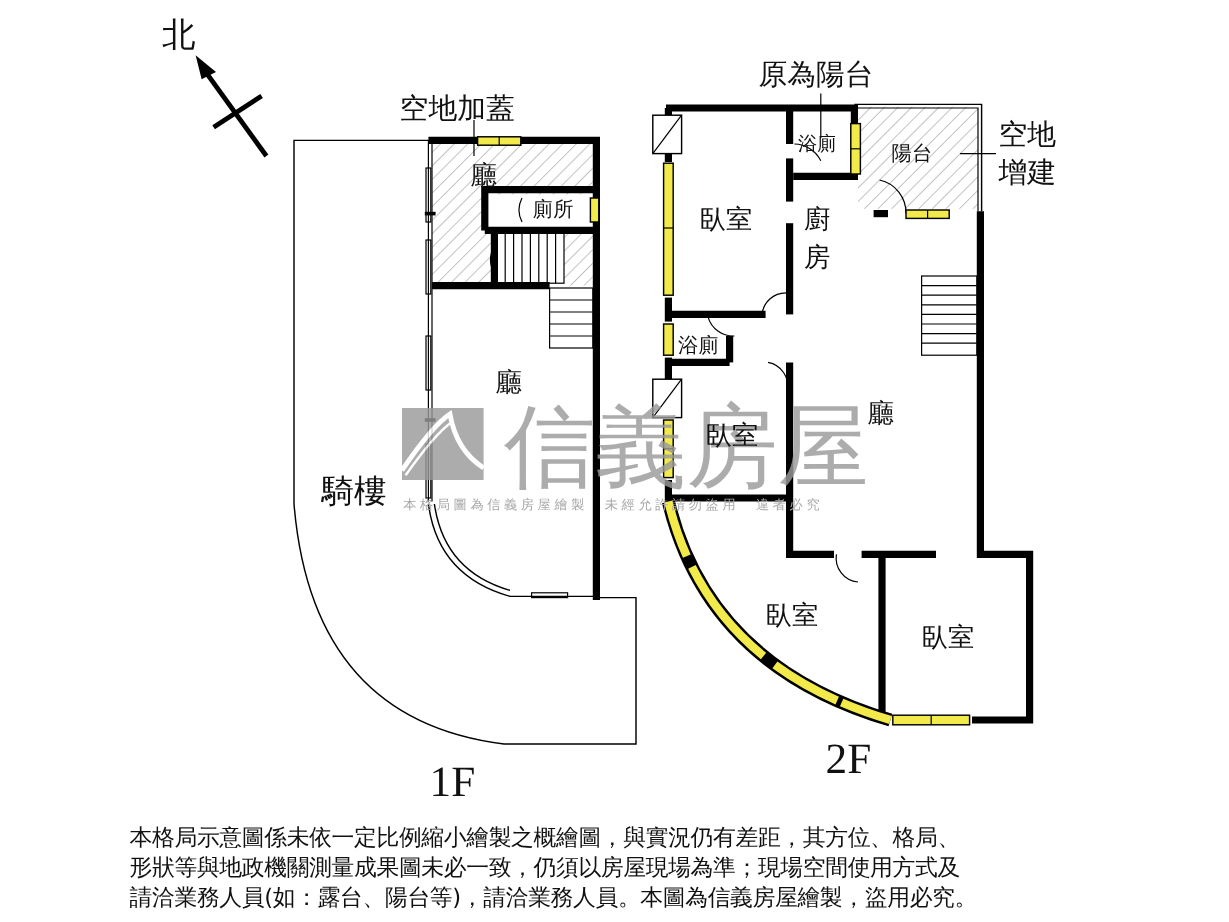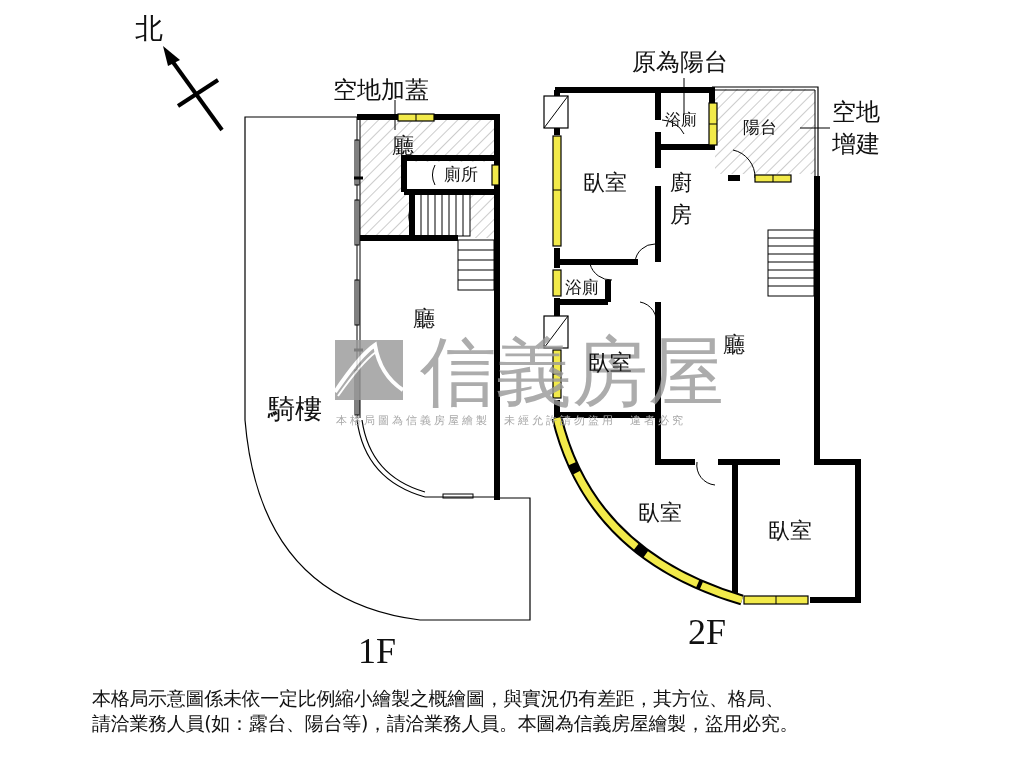--- a/index.html
+++ b/index.html
@@ -1,20 +1,20 @@
 <!DOCTYPE html>
 <html><head>
 <meta charset="utf-8">
 <style>
   html,body{margin:0;padding:0;background:#fff;}
   body{width:1024px;height:768px;position:relative;overflow:hidden;font-family:"DejaVu Sans","Liberation Sans",sans-serif;}
   #plan{position:absolute;left:0;top:0;width:1024px;height:768px;}
   .lbl{font-family:"DejaVu Sans","Liberation Sans",sans-serif;fill:#111;}
   .serif{font-family:"Liberation Serif","DejaVu Serif",serif;fill:#111;}
-  .disclaimer{position:absolute;left:92px;top:686px;width:860px;font-size:19px;line-height:25px;color:#111;font-family:"DejaVu Sans","Liberation Sans",sans-serif;letter-spacing:-0.3px;}
+  .disclaimer{position:absolute;left:108px;top:686px;width:860px;font-size:19px;line-height:25px;color:#111;font-family:"DejaVu Sans","Liberation Sans",sans-serif;letter-spacing:-0.3px;}
   .disclaimer div{white-space:nowrap;}
   .wm-big{font-size:76px;fill:#9a9a9a;opacity:0.82;font-family:"DejaVu Sans","Liberation Sans",sans-serif;}
   .wm-small{font-size:11px;fill:#a8a8a8;letter-spacing:3px;font-family:"DejaVu Sans","Liberation Sans",sans-serif;}
 </style>
 </head>
 <body>
 
 <svg id="plan" viewBox="0 0 1024 768" xmlns="http://www.w3.org/2000/svg">
   <defs>
     <pattern id="hatch" patternUnits="userSpaceOnUse" width="8" height="8" patternTransform="rotate(45)">
@@ -203,14 +203,15 @@
     <text class="wm-small" x="336" y="424">本格局圖為信義房屋繪製　未經允許請勿盜用　違者必究</text>
   </g>
 </svg>
 
 <svg style="position:absolute;left:0;top:0;width:1024px;height:768px;pointer-events:none" viewBox="0 0 1024 768">
   <text class="lbl" x="588" y="370" font-size="22">臥室</text>
 </svg>
 
 <div class="disclaimer">
   <div>本格局示意圖係未依一定比例縮小繪製之概繪圖，與實況仍有差距，其方位、格局、</div>
+  <div>形狀等與地政機關測量成果圖未必一致，仍須以房屋現場為準；現場空間使用方式及</div>
   <div>請洽業務人員(如：露台、陽台等)，請洽業務人員。本圖為信義房屋繪製，盜用必究。</div>
 </div>
 
 </body></html>

